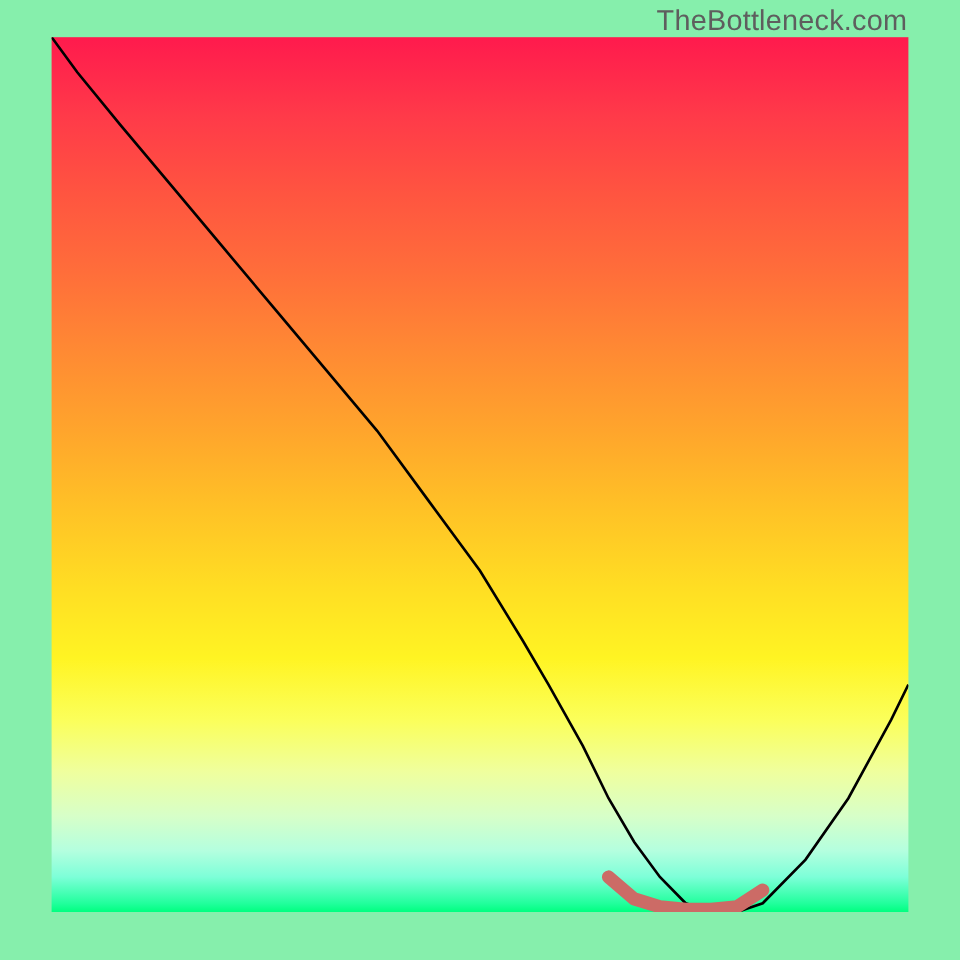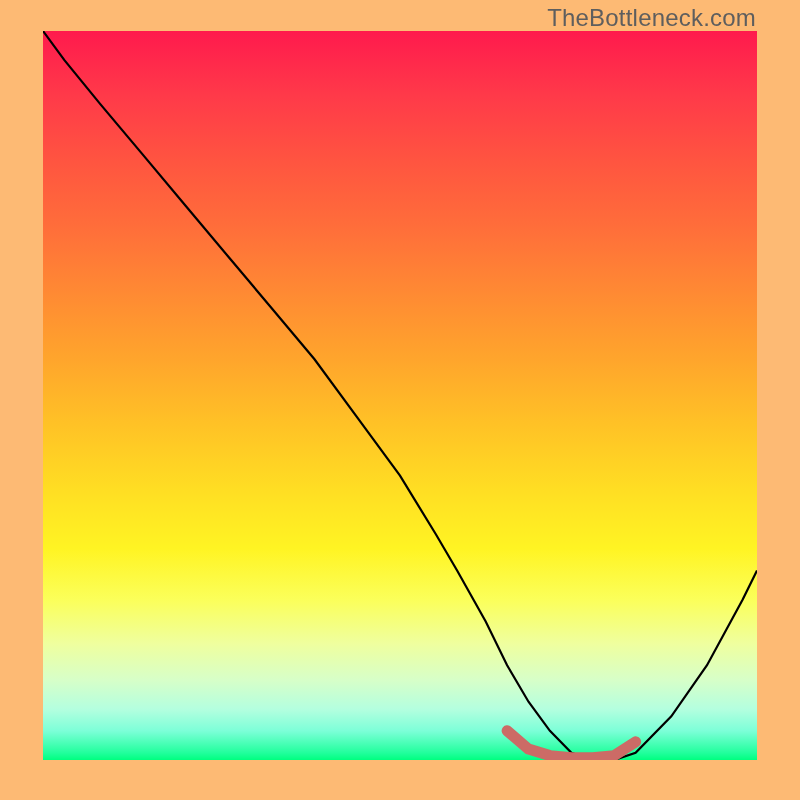--- a/index.html
+++ b/index.html
@@ -10,21 +10,21 @@
     background: #000;
     overflow: hidden;
     font-family: Arial, Helvetica, sans-serif;
   }
   .frame {
     position: absolute;
     left: 0;
     top: 0;
     width: 800px;
     height: 800px;
-    background: #fdba74;
+    background: #86efac;
   }
   .plot {
     position: absolute;
     left: 43px;
     top: 31px;
     width: 714px;
     height: 729px;
     background: linear-gradient(
       to bottom,
       #ff1a4d 0%,

